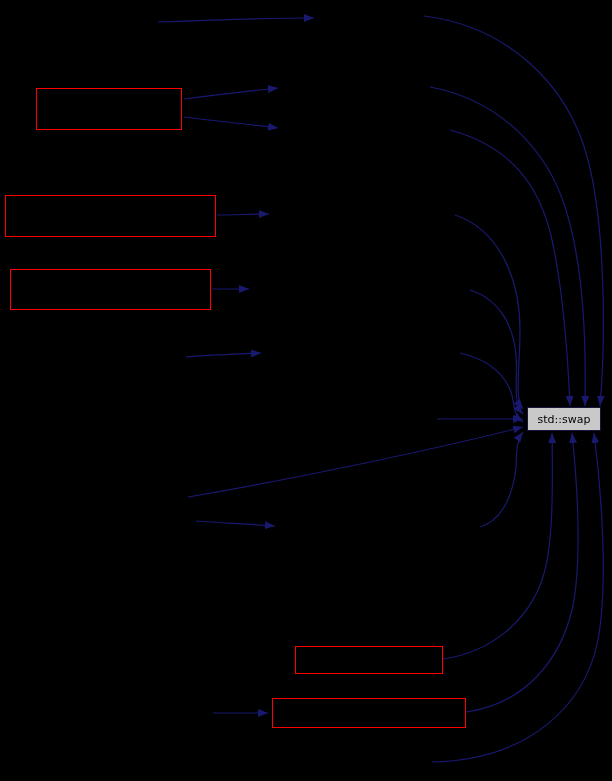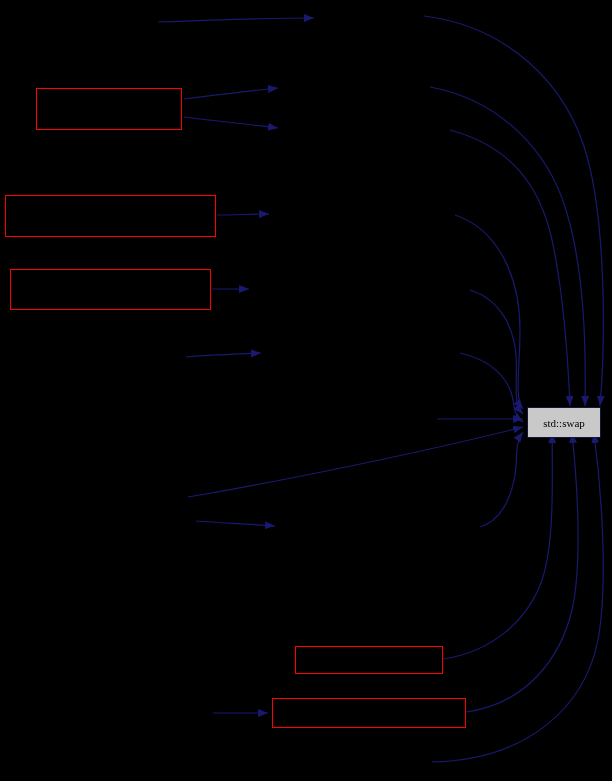--- a/index.html
+++ b/index.html
@@ -31,31 +31,30 @@
     position: absolute;
     box-sizing: border-box;
     border: 1px solid #ff0000;
     background: transparent;
   }
   .center-node {
     position: absolute;
     left: 527px;
     top: 407px;
     width: 74px;
-    height: 31px;
+    height: 24px;
     box-sizing: border-box;
     background: #c9c9c9;
     border: 1px solid #14143c;
     color: #000000;
     font-size: 11px;
     display: flex;
     align-items: center;
     justify-content: center;
     cursor: pointer;
-    font-family: Liberation Serif, serif;
   }
 </style>
 </head>
 <body>
 
 <div class="canvas">
 
   <svg class="edge-layer" width="612" height="781" viewBox="0 0 612 781" xmlns="http://www.w3.org/2000/svg">
     <defs>
       <marker id="ah" markerUnits="userSpaceOnUse" markerWidth="12" markerHeight="10" refX="10" refY="4" orient="auto">

